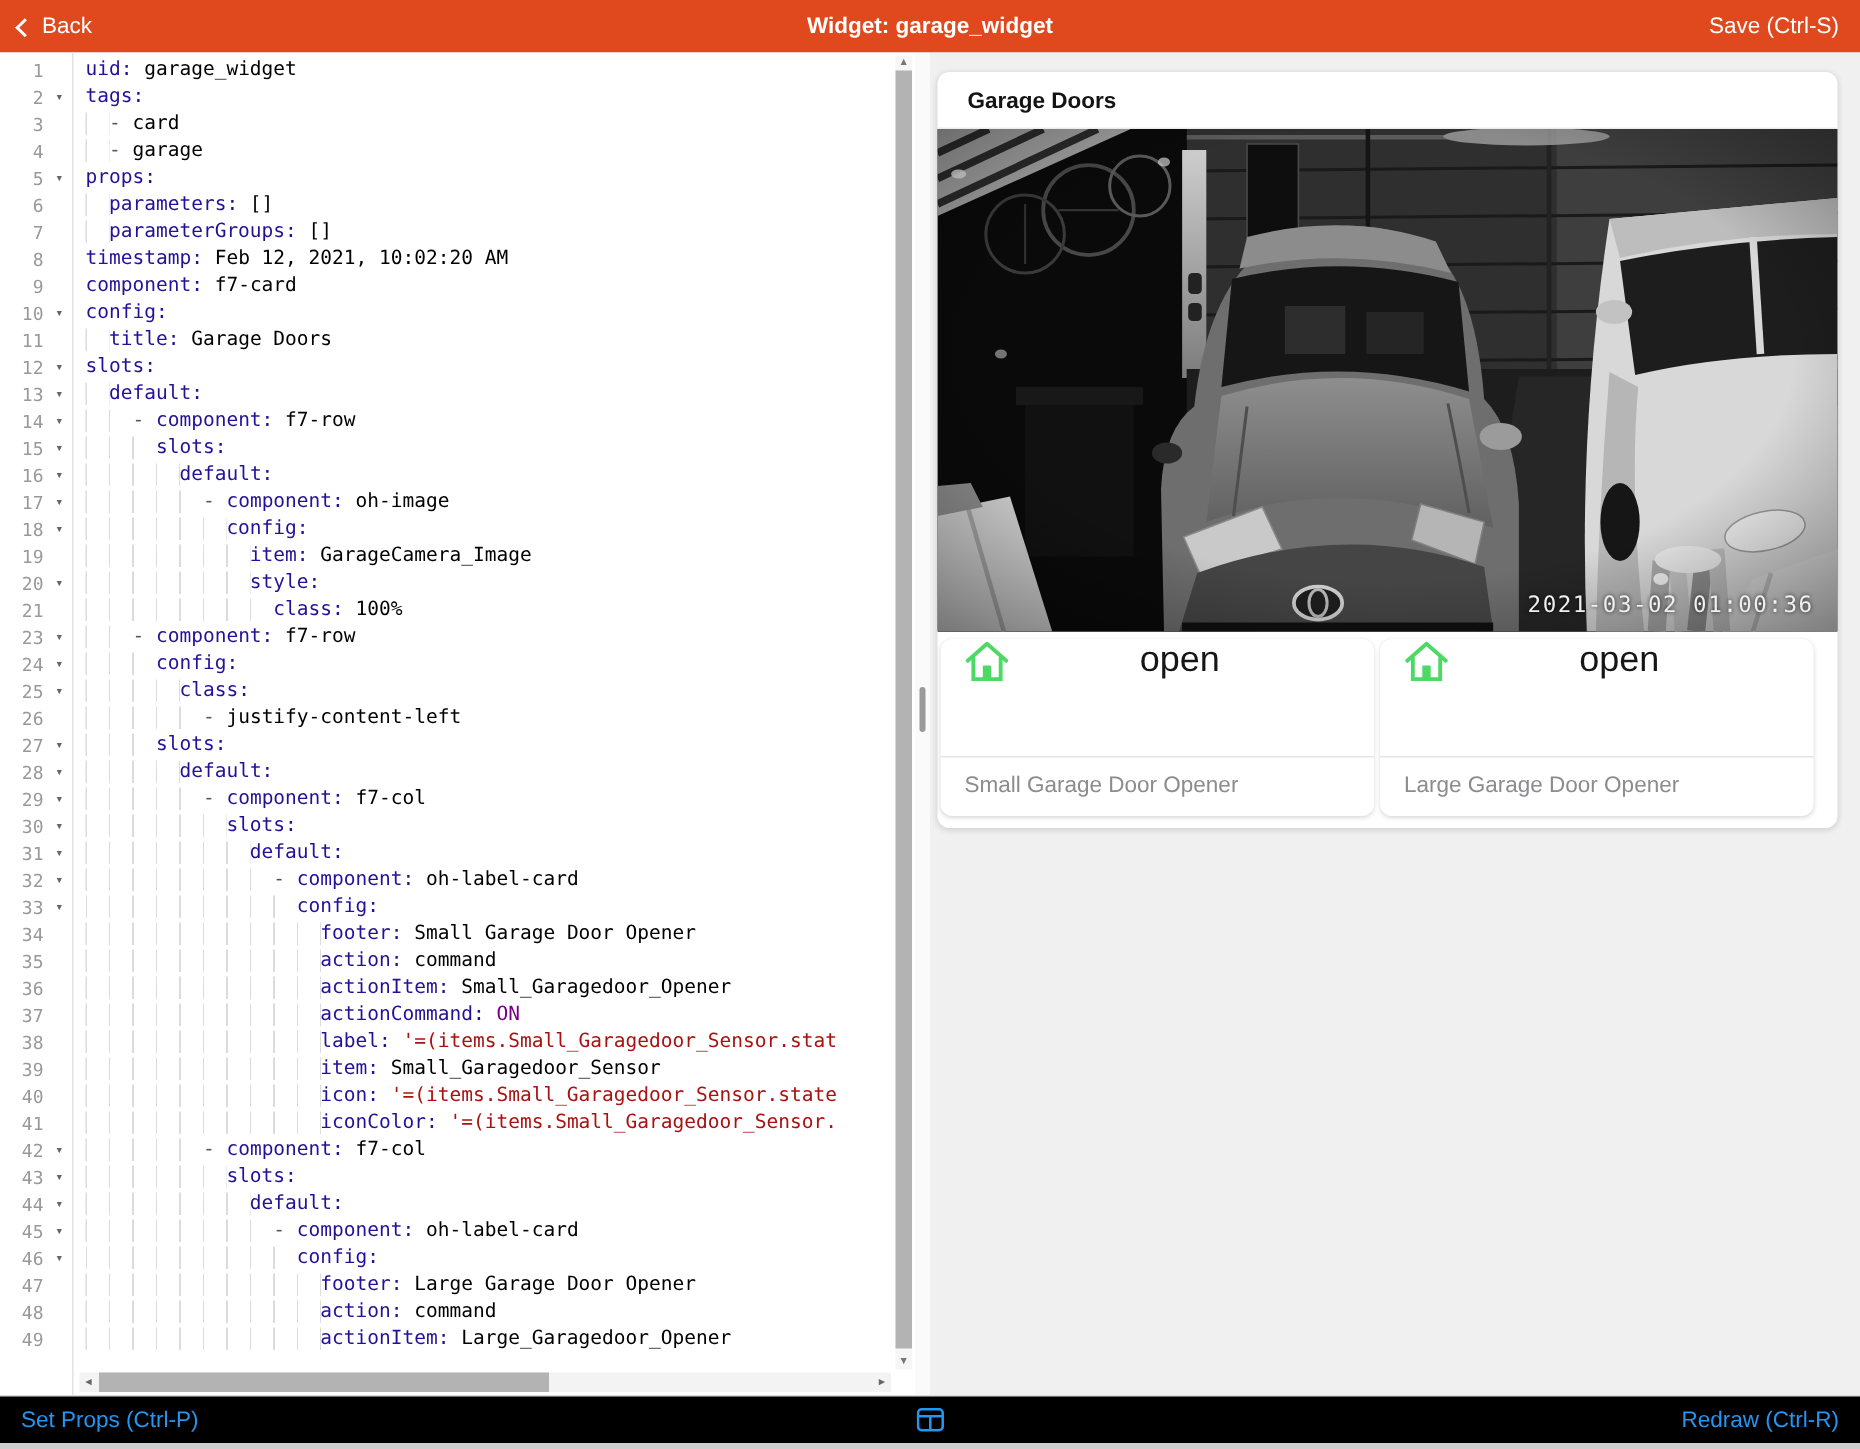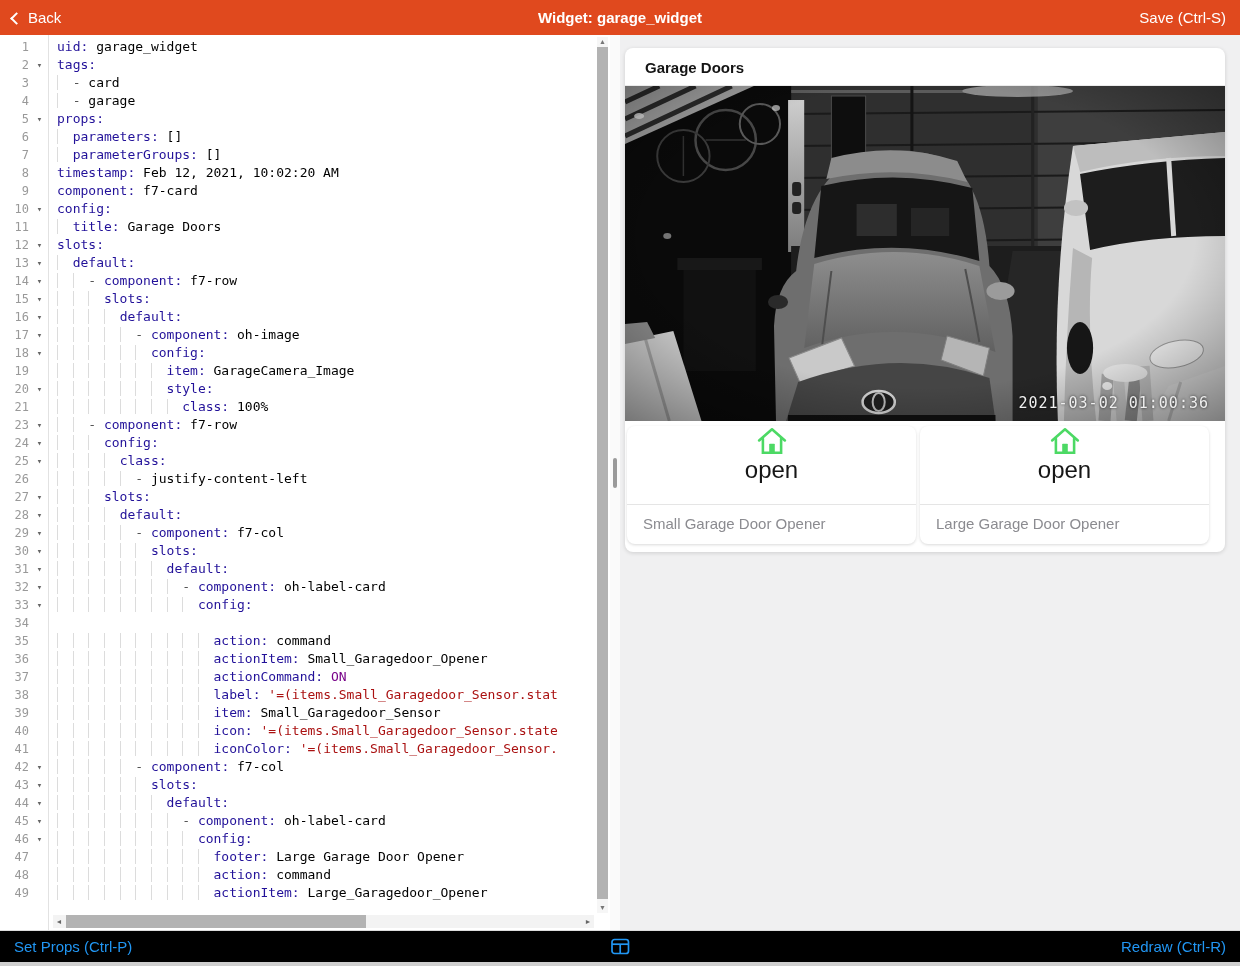--- a/index.html
+++ b/index.html
@@ -57,21 +57,21 @@
   .card-title { padding:11px 20px 9px; font-size:15px; font-weight:bold; color:#141414;
     border-bottom:1px solid rgba(0,0,0,.08); }
   .camera { position:relative; height:335px; background:#0b0b0b; }
   .camera svg { display:block; width:100%; height:100%; }
   .cam-ts { position:absolute; right:16px; bottom:9px; color:#efefef;
     font-family:"DejaVu Sans Mono", monospace; font-size:15px; letter-spacing:1px;
     text-shadow:0 0 3px rgba(0,0,0,.8); }
   .label-row { display:flex; gap:4px; padding:5px 2px 8px; }
   .label-card { width:289px; background:#fff; border-radius:8px;
     box-shadow:0 1px 3px rgba(0,0,0,.15); cursor:pointer; }
-  .lc-main { height:78px; display:flex; align-items:center; padding:0 16px;flex-direction:column; }
+  .lc-main { height:78px; display:flex; align-items:flex-start; padding:0 16px; }
   .lc-label { flex:1; text-align:center; font-size:24px; color:#161616; }
   .lc-divider { height:1px; background:rgba(0,0,0,.10); }
   .lc-footer { padding:10px 16px 12px; font-size:15px; color:#8b8b90; }
 
   
   .bottombar { height:32px; background:#000000; border-top:1px solid #dcdcdc;
     display:flex; align-items:center; position:relative; }
   .bb-link { font-size:15px; color:var(--c-link,#2196f3); padding:0 14px; cursor:pointer; }
   .bb-right { margin-left:auto; }
   .bb-center { position:absolute; left:0; right:0; display:flex; justify-content:center;
@@ -121,21 +121,21 @@
         <div class="line"><span class="ln">24</span><span class="fold">▾</span><span class="codeline"><span class="tok tok-ws">      </span><span class="tok tok-key">config:</span></span></div>
         <div class="line"><span class="ln">25</span><span class="fold">▾</span><span class="codeline"><span class="tok tok-ws">        </span><span class="tok tok-key">class:</span></span></div>
         <div class="line"><span class="ln">26</span><span class="fold"></span><span class="codeline"><span class="tok tok-ws">          </span><span class="tok tok-meta">- </span><span class="tok tok-plain">justify-content-left</span></span></div>
         <div class="line"><span class="ln">27</span><span class="fold">▾</span><span class="codeline"><span class="tok tok-ws">      </span><span class="tok tok-key">slots:</span></span></div>
         <div class="line"><span class="ln">28</span><span class="fold">▾</span><span class="codeline"><span class="tok tok-ws">        </span><span class="tok tok-key">default:</span></span></div>
         <div class="line"><span class="ln">29</span><span class="fold">▾</span><span class="codeline"><span class="tok tok-ws">          </span><span class="tok tok-meta">- </span><span class="tok tok-key">component:</span><span class="tok tok-plain"> f7-col</span></span></div>
         <div class="line"><span class="ln">30</span><span class="fold">▾</span><span class="codeline"><span class="tok tok-ws">            </span><span class="tok tok-key">slots:</span></span></div>
         <div class="line"><span class="ln">31</span><span class="fold">▾</span><span class="codeline"><span class="tok tok-ws">              </span><span class="tok tok-key">default:</span></span></div>
         <div class="line"><span class="ln">32</span><span class="fold">▾</span><span class="codeline"><span class="tok tok-ws">                </span><span class="tok tok-meta">- </span><span class="tok tok-key">component:</span><span class="tok tok-plain"> oh-label-card</span></span></div>
         <div class="line"><span class="ln">33</span><span class="fold">▾</span><span class="codeline"><span class="tok tok-ws">                  </span><span class="tok tok-key">config:</span></span></div>
-        <div class="line"><span class="ln">34</span><span class="fold"></span></div>
+        <div class="line"><span class="ln">34</span><span class="fold"></span><span class="codeline"><span class="tok tok-ws">                    </span><span class="tok tok-key">footer:</span><span class="tok tok-plain"> Small Garage Door Opener</span></span></div>
         <div class="line"><span class="ln">35</span><span class="fold"></span><span class="codeline"><span class="tok tok-ws">                    </span><span class="tok tok-key">action:</span><span class="tok tok-plain"> command</span></span></div>
         <div class="line"><span class="ln">36</span><span class="fold"></span><span class="codeline"><span class="tok tok-ws">                    </span><span class="tok tok-key">actionItem:</span><span class="tok tok-plain"> Small_Garagedoor_Opener</span></span></div>
         <div class="line"><span class="ln">37</span><span class="fold"></span><span class="codeline"><span class="tok tok-ws">                    </span><span class="tok tok-key">actionCommand:</span><span class="tok tok-kw"> ON</span></span></div>
         <div class="line"><span class="ln">38</span><span class="fold"></span><span class="codeline"><span class="tok tok-ws">                    </span><span class="tok tok-key">label:</span><span class="tok tok-str"> '=(items.Small_Garagedoor_Sensor.stat</span></span></div>
         <div class="line"><span class="ln">39</span><span class="fold"></span><span class="codeline"><span class="tok tok-ws">                    </span><span class="tok tok-key">item:</span><span class="tok tok-plain"> Small_Garagedoor_Sensor</span></span></div>
         <div class="line"><span class="ln">40</span><span class="fold"></span><span class="codeline"><span class="tok tok-ws">                    </span><span class="tok tok-key">icon:</span><span class="tok tok-str"> '=(items.Small_Garagedoor_Sensor.state</span></span></div>
         <div class="line"><span class="ln">41</span><span class="fold"></span><span class="codeline"><span class="tok tok-ws">                    </span><span class="tok tok-key">iconColor:</span><span class="tok tok-str"> '=(items.Small_Garagedoor_Sensor.</span></span></div>
         <div class="line"><span class="ln">42</span><span class="fold">▾</span><span class="codeline"><span class="tok tok-ws">          </span><span class="tok tok-meta">- </span><span class="tok tok-key">component:</span><span class="tok tok-plain"> f7-col</span></span></div>
         <div class="line"><span class="ln">43</span><span class="fold">▾</span><span class="codeline"><span class="tok tok-ws">            </span><span class="tok tok-key">slots:</span></span></div>
         <div class="line"><span class="ln">44</span><span class="fold">▾</span><span class="codeline"><span class="tok tok-ws">              </span><span class="tok tok-key">default:</span></span></div>

